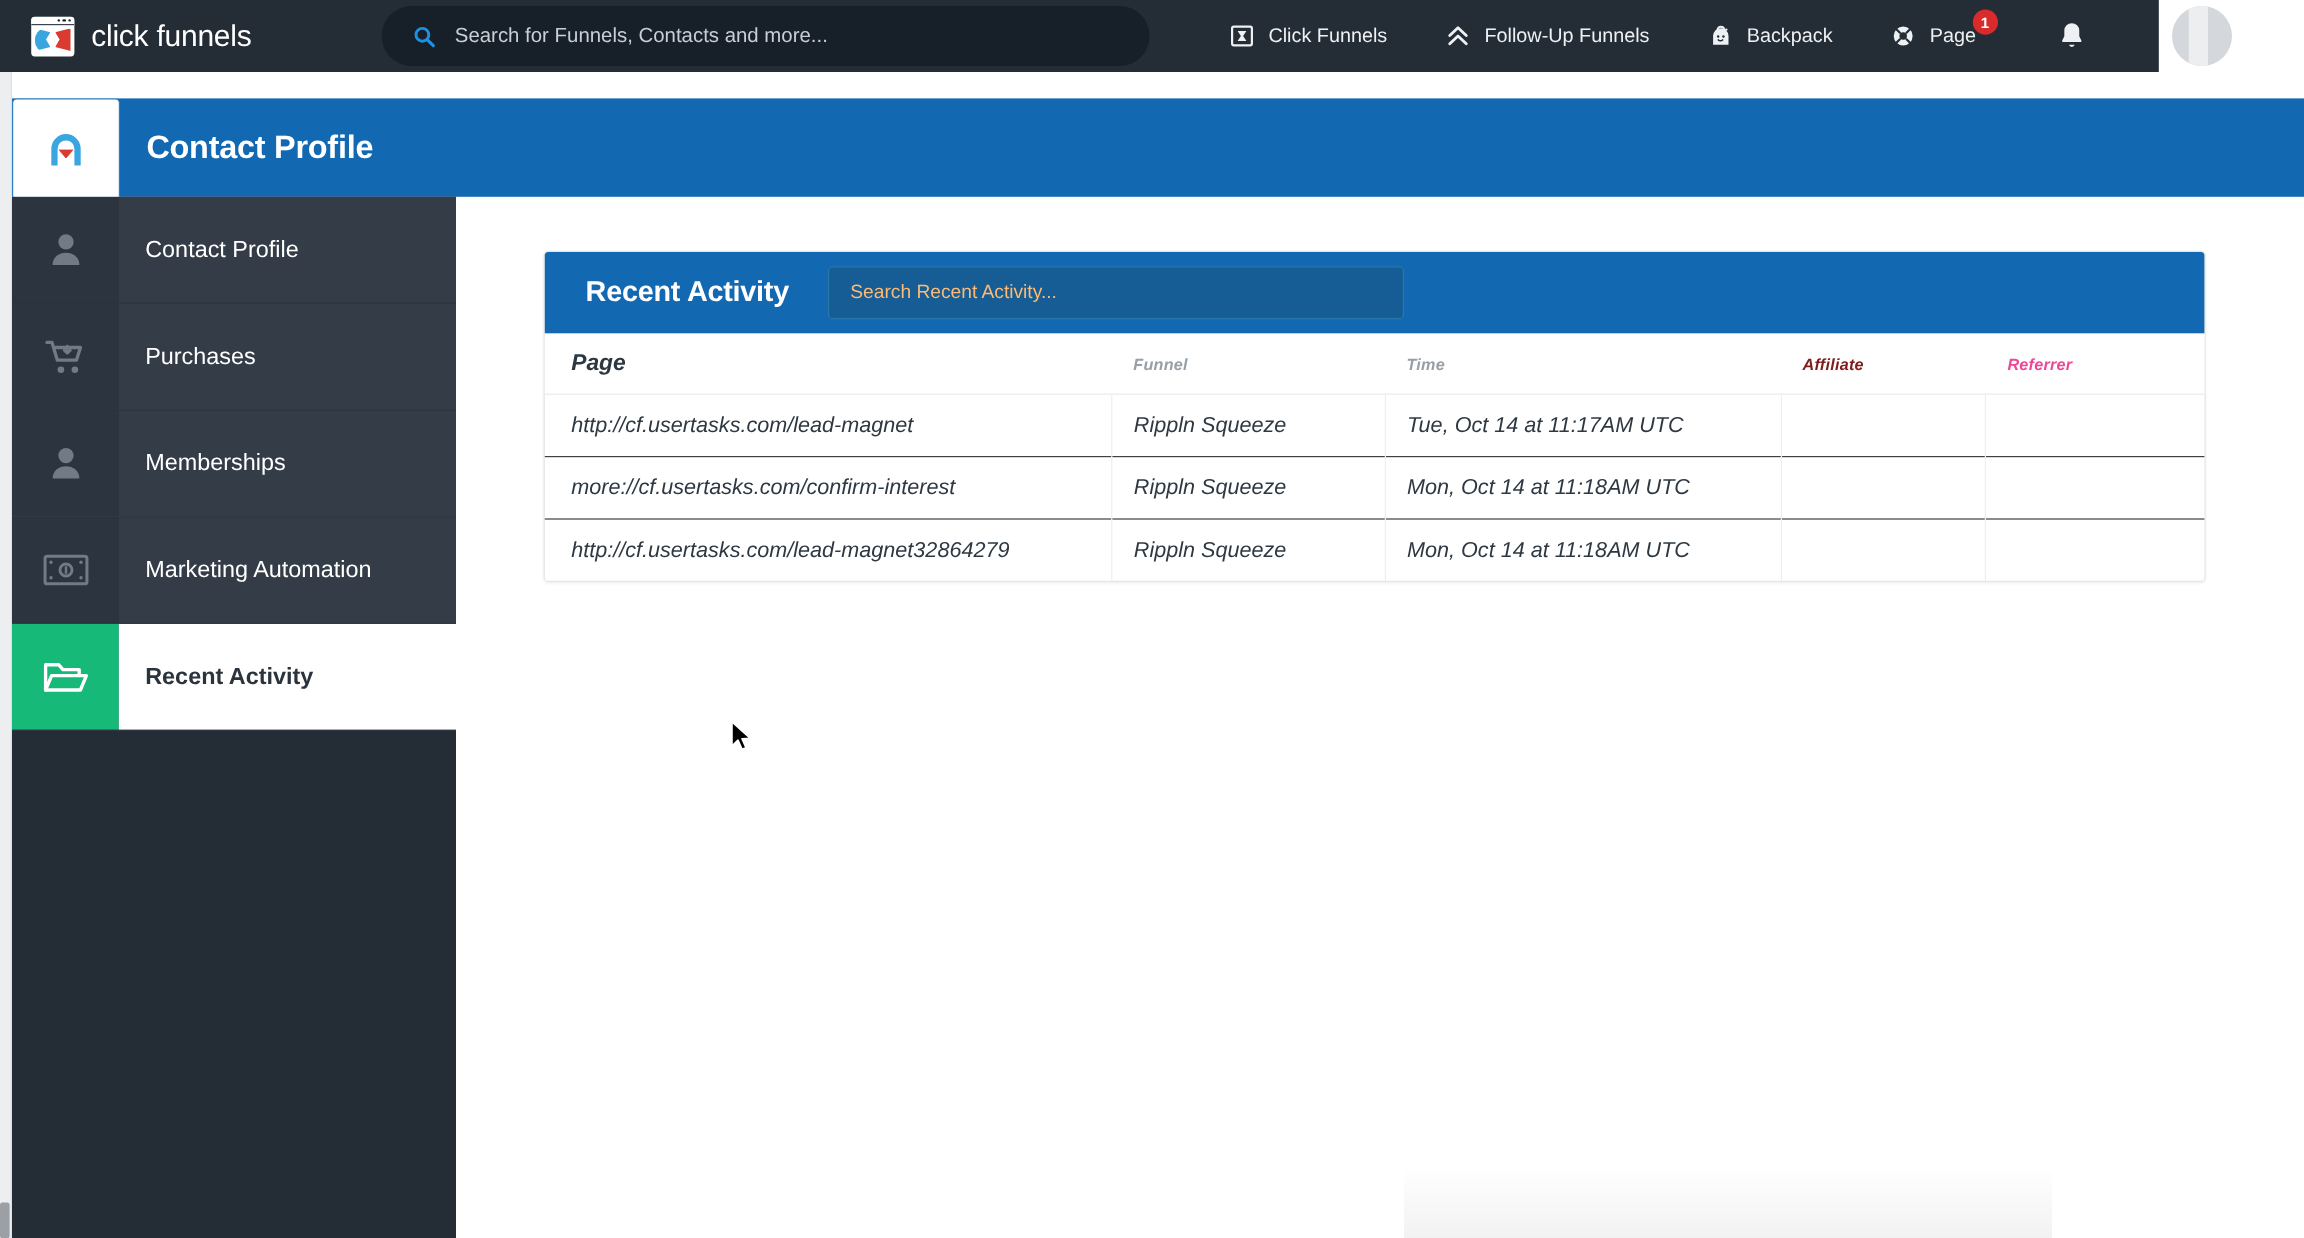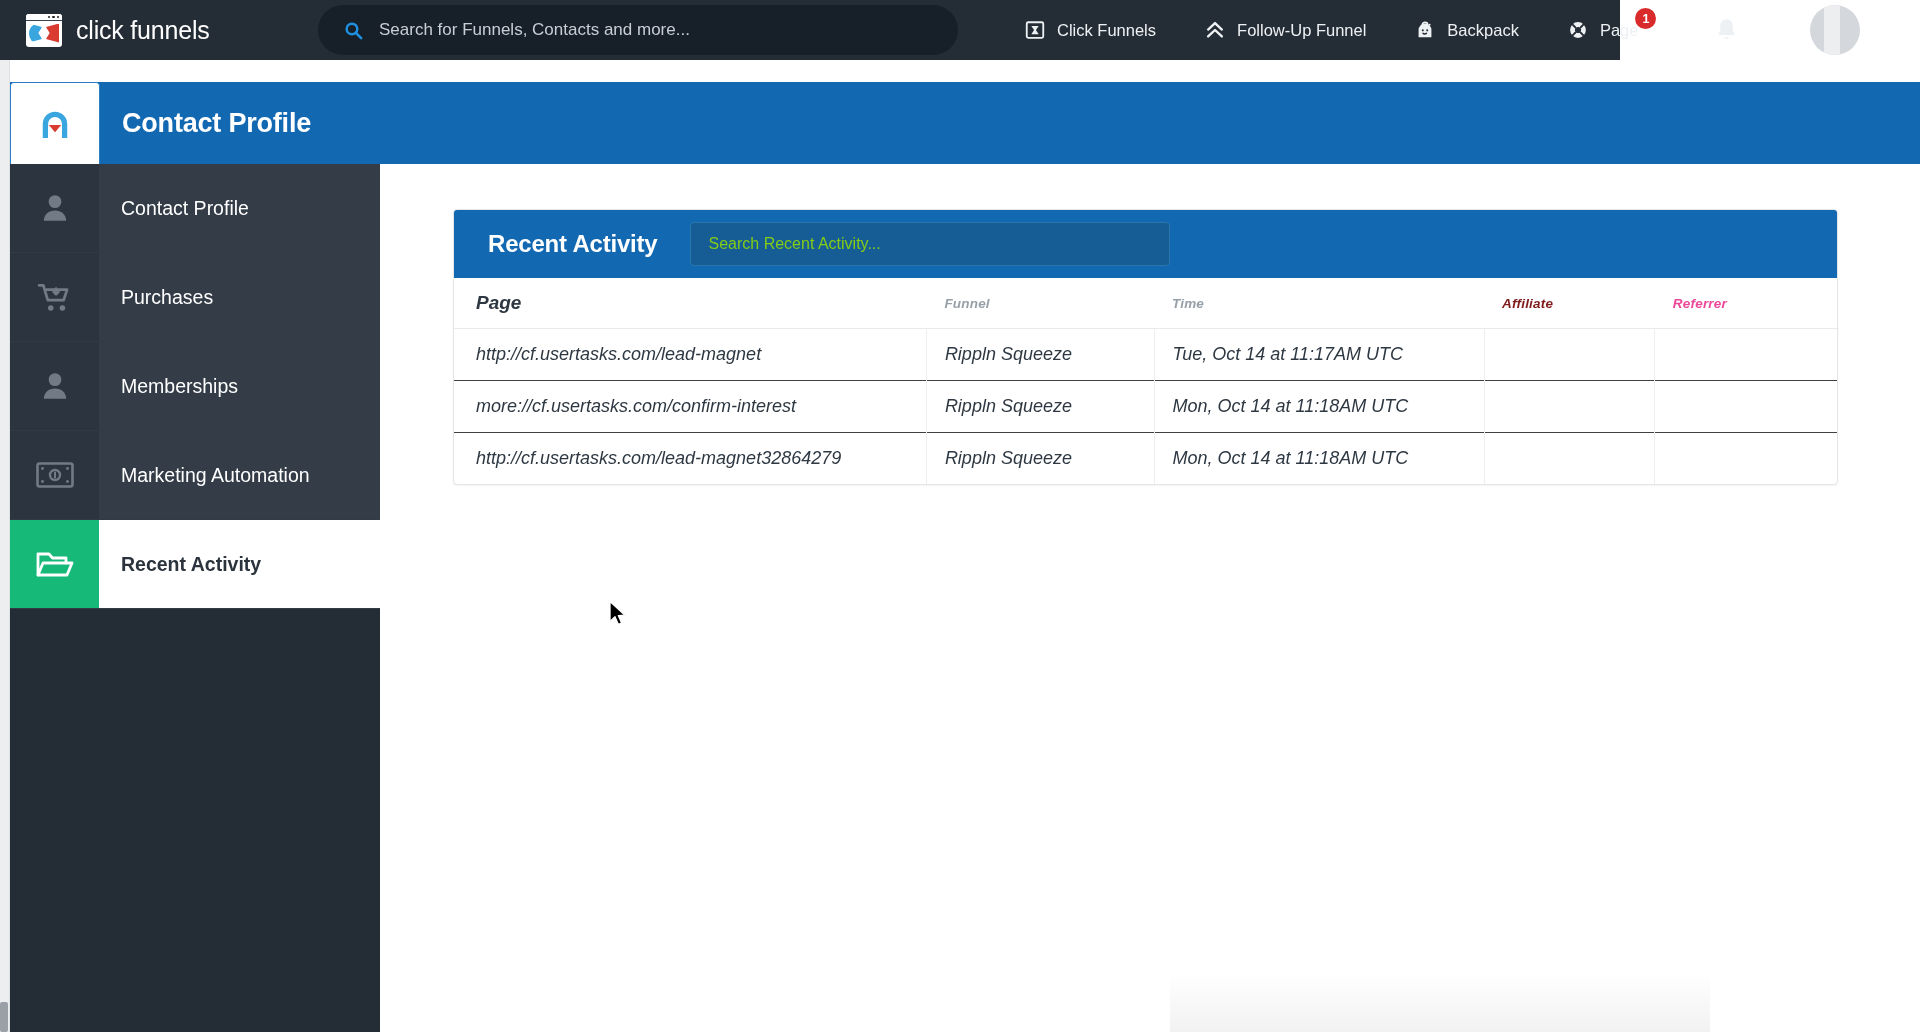--- a/index.html
+++ b/index.html
@@ -18,21 +18,21 @@
     position: relative;
     width: 1920px;
     height: 1032px;
     background: #ffffff;
   }
 
   
   .topbar {
     position: absolute;
     top: 0; left: 0;
-    width: 1620px;
+    width: 1799px;
     height: 60px;
     background: #242c35;
     display: flex;
     align-items: center;
     z-index: 40;
   }
 
   .brand {
     display: flex;
     align-items: center;
@@ -321,21 +321,21 @@
     height: 44px;
     background: #155d94;
     border: 1px solid #2a78ab;
     border-radius: 4px;
     display: flex;
     align-items: center;
     padding-left: 18px;
     cursor: text;
   }
   .card-search .ph {
-    color: #84cc16;
+    color: #fdba74;
     font-size: 16px;
   }
 
   table.activity {
     width: 100%;
     border-collapse: collapse;
     table-layout: fixed;
     font-style: italic;
   }
   table.activity thead th {
@@ -420,21 +420,21 @@
           <path d="M8 7.5h8l-3 4.5 3 4.5H8l3-4.5z" fill="#eef1f4"></path>
         </svg>
         <span class="label">Click Funnels</span>
       </div>
 
       <div class="topnav-item">
         <svg class="nav-ico" viewBox="0 0 24 24">
           <path d="M4.5 11.5L12 4.5l7.5 7" fill="none" stroke="#eef1f4" stroke-width="2.6" stroke-linecap="round" stroke-linejoin="round"></path>
           <path d="M4.5 19L12 12l7.5 7" fill="none" stroke="#eef1f4" stroke-width="2.6" stroke-linecap="round" stroke-linejoin="round"></path>
         </svg>
-        <span class="label">Follow-Up Funnel</span>
+        <span class="label">Follow-Up Funnels</span>
       </div>
 
       <div class="topnav-item">
         <svg class="nav-ico" viewBox="0 0 24 24">
           <path d="M5 20v-8a7 7 0 0114 0v8z" fill="#eef1f4"></path>
           <path d="M9 6.5c0-1.6 1.3-2.9 3-2.9s3 1.3 3 2.9" fill="none" stroke="#eef1f4" stroke-width="1.8"></path>
           <circle cx="9.6" cy="12.4" r="1.1" fill="#242c35"></circle>
           <circle cx="14.4" cy="12.4" r="1.1" fill="#242c35"></circle>
           <path d="M9.8 15.6c.8 1 2.9 1 3.8 0" fill="none" stroke="#242c35" stroke-width="1.5" stroke-linecap="round"></path>
           <circle cx="17" cy="6.2" r="1.1" fill="#eef1f4"></circle>

